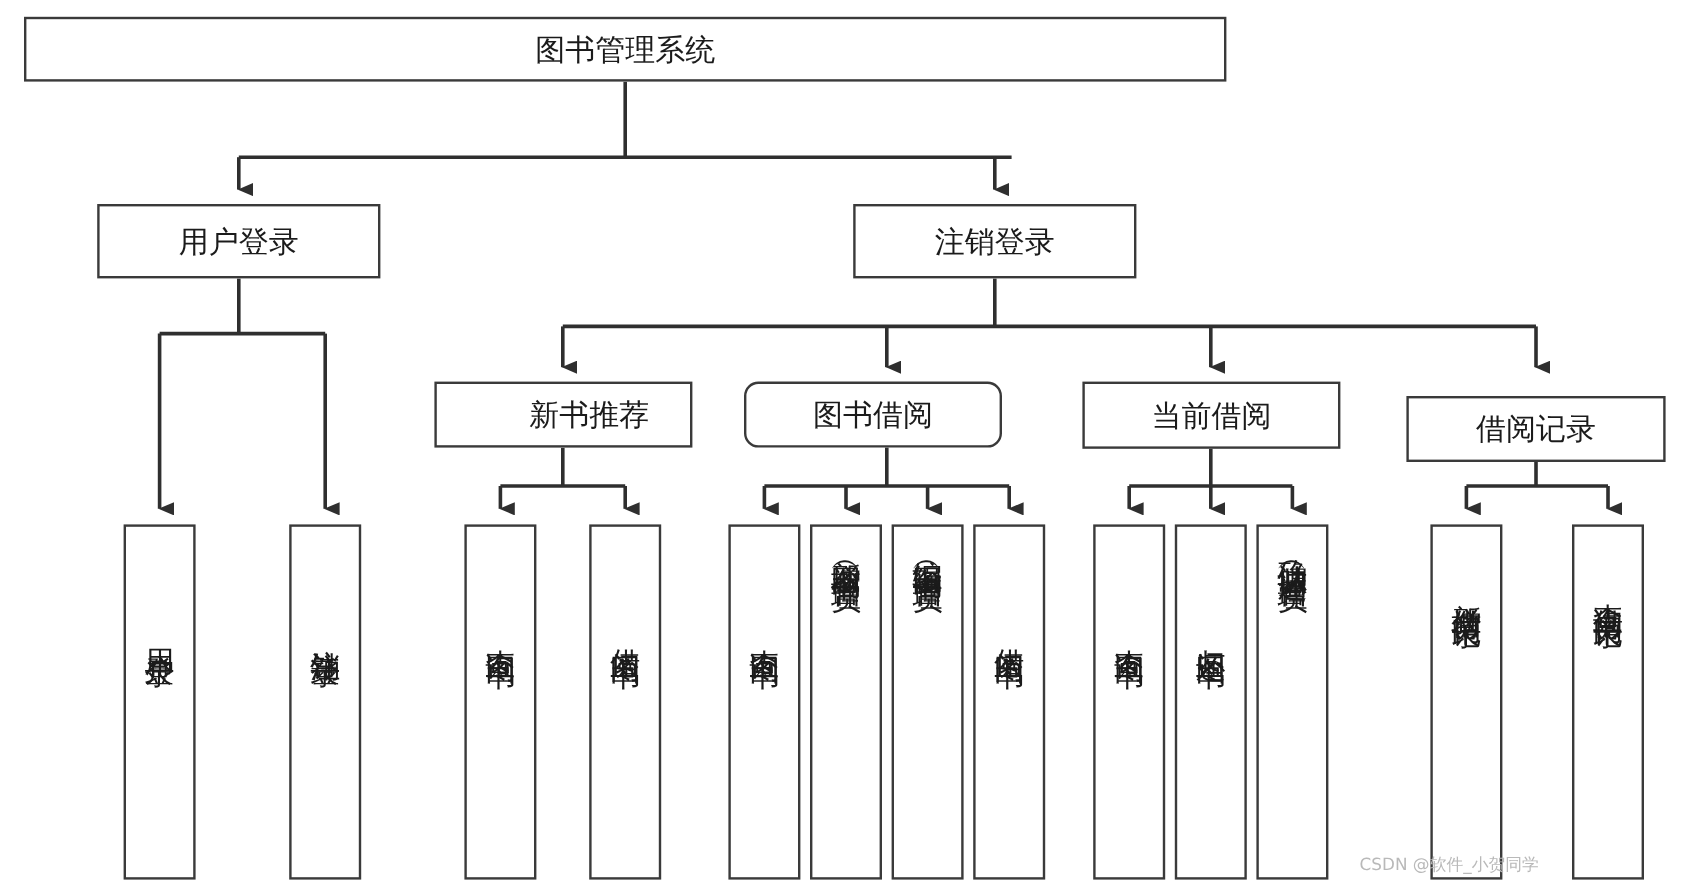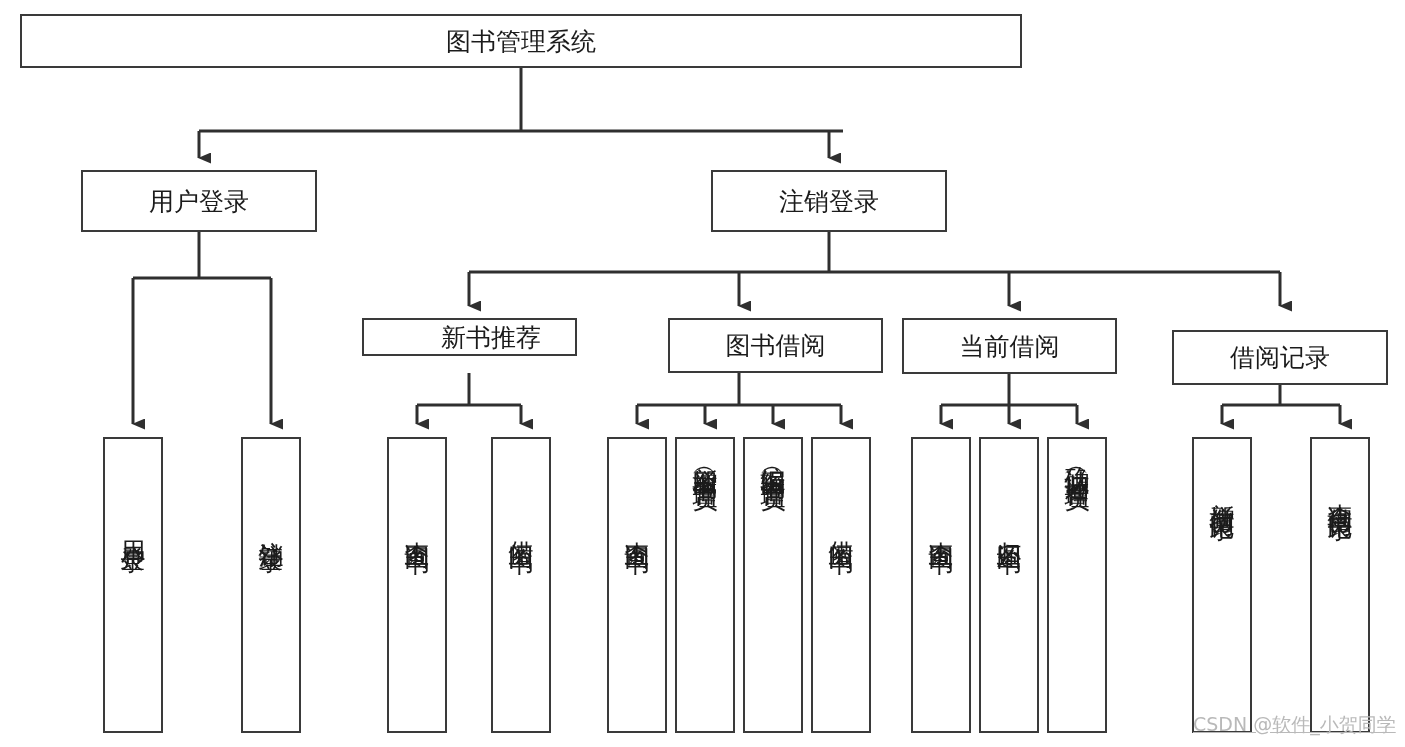--- a/index.html
+++ b/index.html
@@ -34,27 +34,26 @@
     letter-spacing:3px;
     line-height:1;
     white-space:nowrap;
     display:block;
   }
   .leaf.mid .vtext{margin-top:78px;}
   .leaf.tall .vtext{margin-top:4px;}
 
   #watermark{
     position:absolute;
-    left:1193px;top:712px;
-    font-size:19px;
+    left:1133px;top:712px;
+    font-size:14px;
     color:#b9b9b9;
     white-space:nowrap;
     z-index:5;
     font-family:"DejaVu Sans","Liberation Sans",sans-serif;
-    text-decoration:underline;
   }
 </style>
 </head>
 <body>
 
 <div id="canvas">
 
   <svg id="edges" viewBox="0 0 1405 747" xmlns="http://www.w3.org/2000/svg">
     <defs>
       <marker id="arw" markerWidth="11" markerHeight="13" refX="5.5" refY="12" orient="auto" markerUnits="userSpaceOnUse">
@@ -109,24 +108,24 @@
     <span>图书管理系统</span>
   </div>
 
   <div class="node lvl2" style="left:81px;top:170px;width:236px;height:62px;">
     <span>用户登录</span>
   </div>
   <div class="node lvl2" style="left:711px;top:170px;width:236px;height:62px;">
     <span>注销登录</span>
   </div>
 
-  <div class="node lvl3" style="left:362px;top:318px;width:215px;height:38px;padding-left:43px;">
+  <div class="node lvl3" style="left:362px;top:318px;width:215px;height:55px;padding-left:43px;">
     <span>新书推荐</span>
   </div>
-  <div class="node lvl3" style="left:668px;top:318px;width:215px;height:55px;">
+  <div class="node lvl3" style="left:620px;top:318px;width:215px;height:55px;border-radius:12px;">
     <span>图书借阅</span>
   </div>
   <div class="node lvl3" style="left:902px;top:318px;width:215px;height:56px;">
     <span>当前借阅</span>
   </div>
   <div class="node lvl3" style="left:1172px;top:318px;width:216px;height:55px;margin-top:12px;">
     <span>借阅记录</span>
   </div>
 
   <div class="node leaf mid" style="left:103px;top:437px;width:60px;height:296px;">

